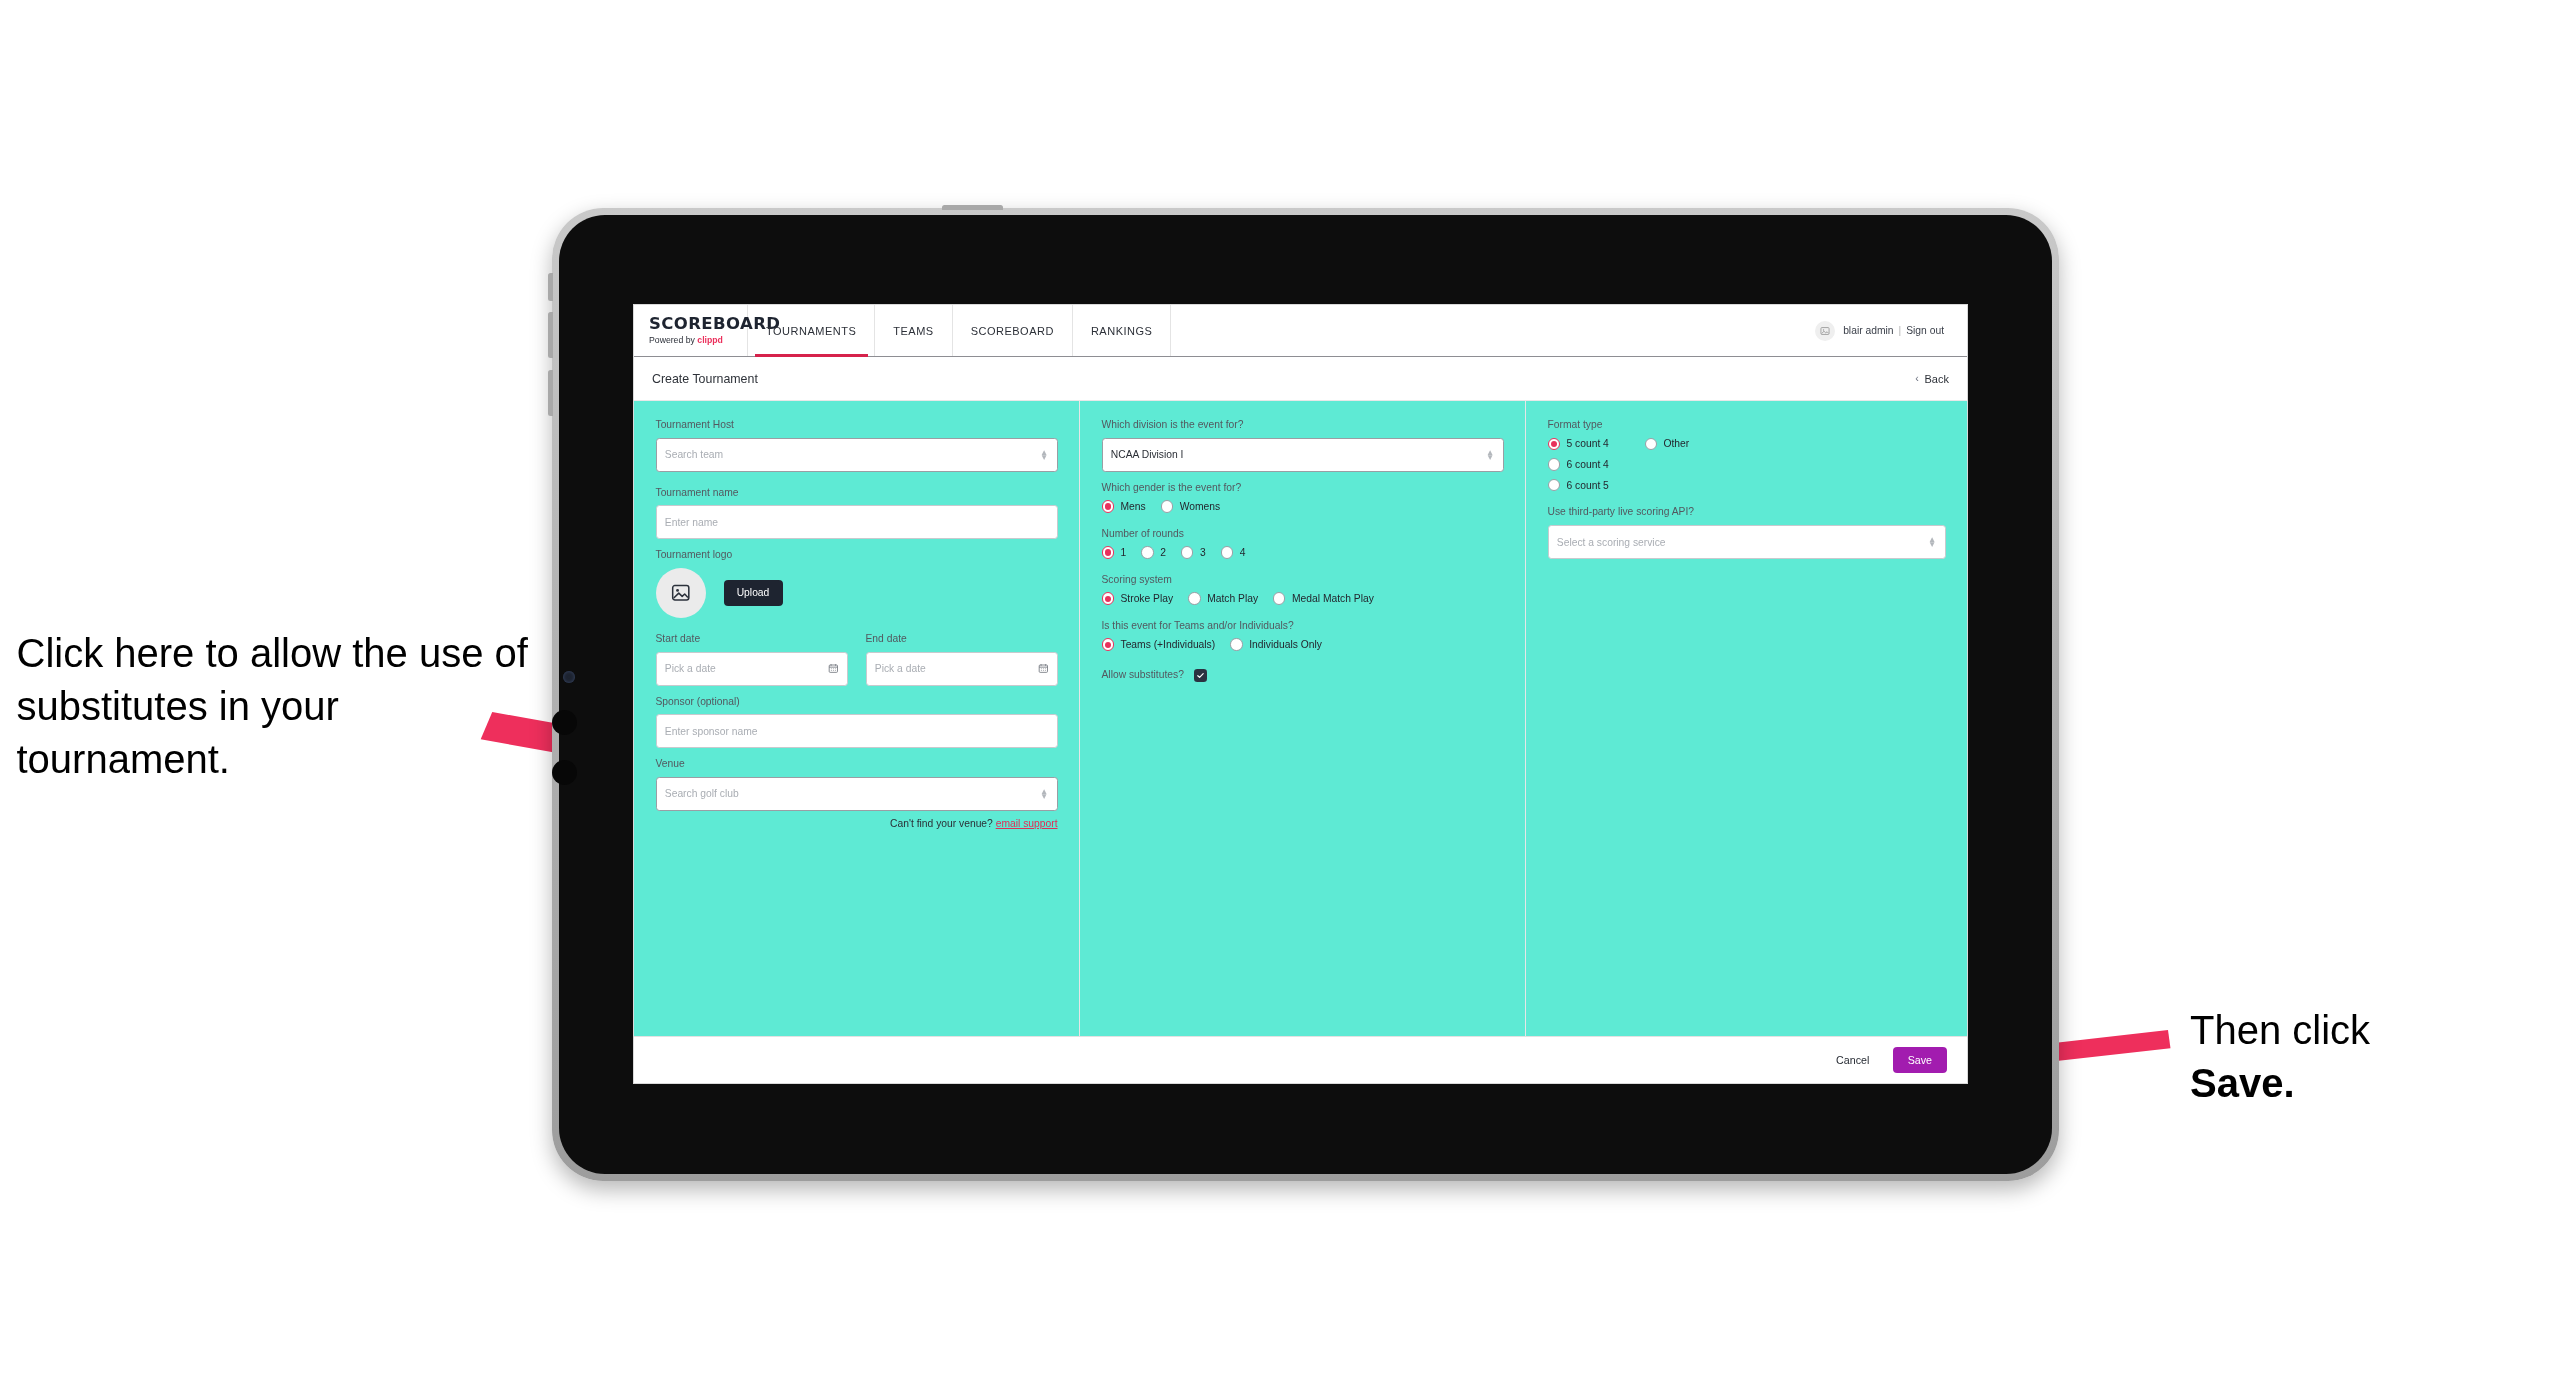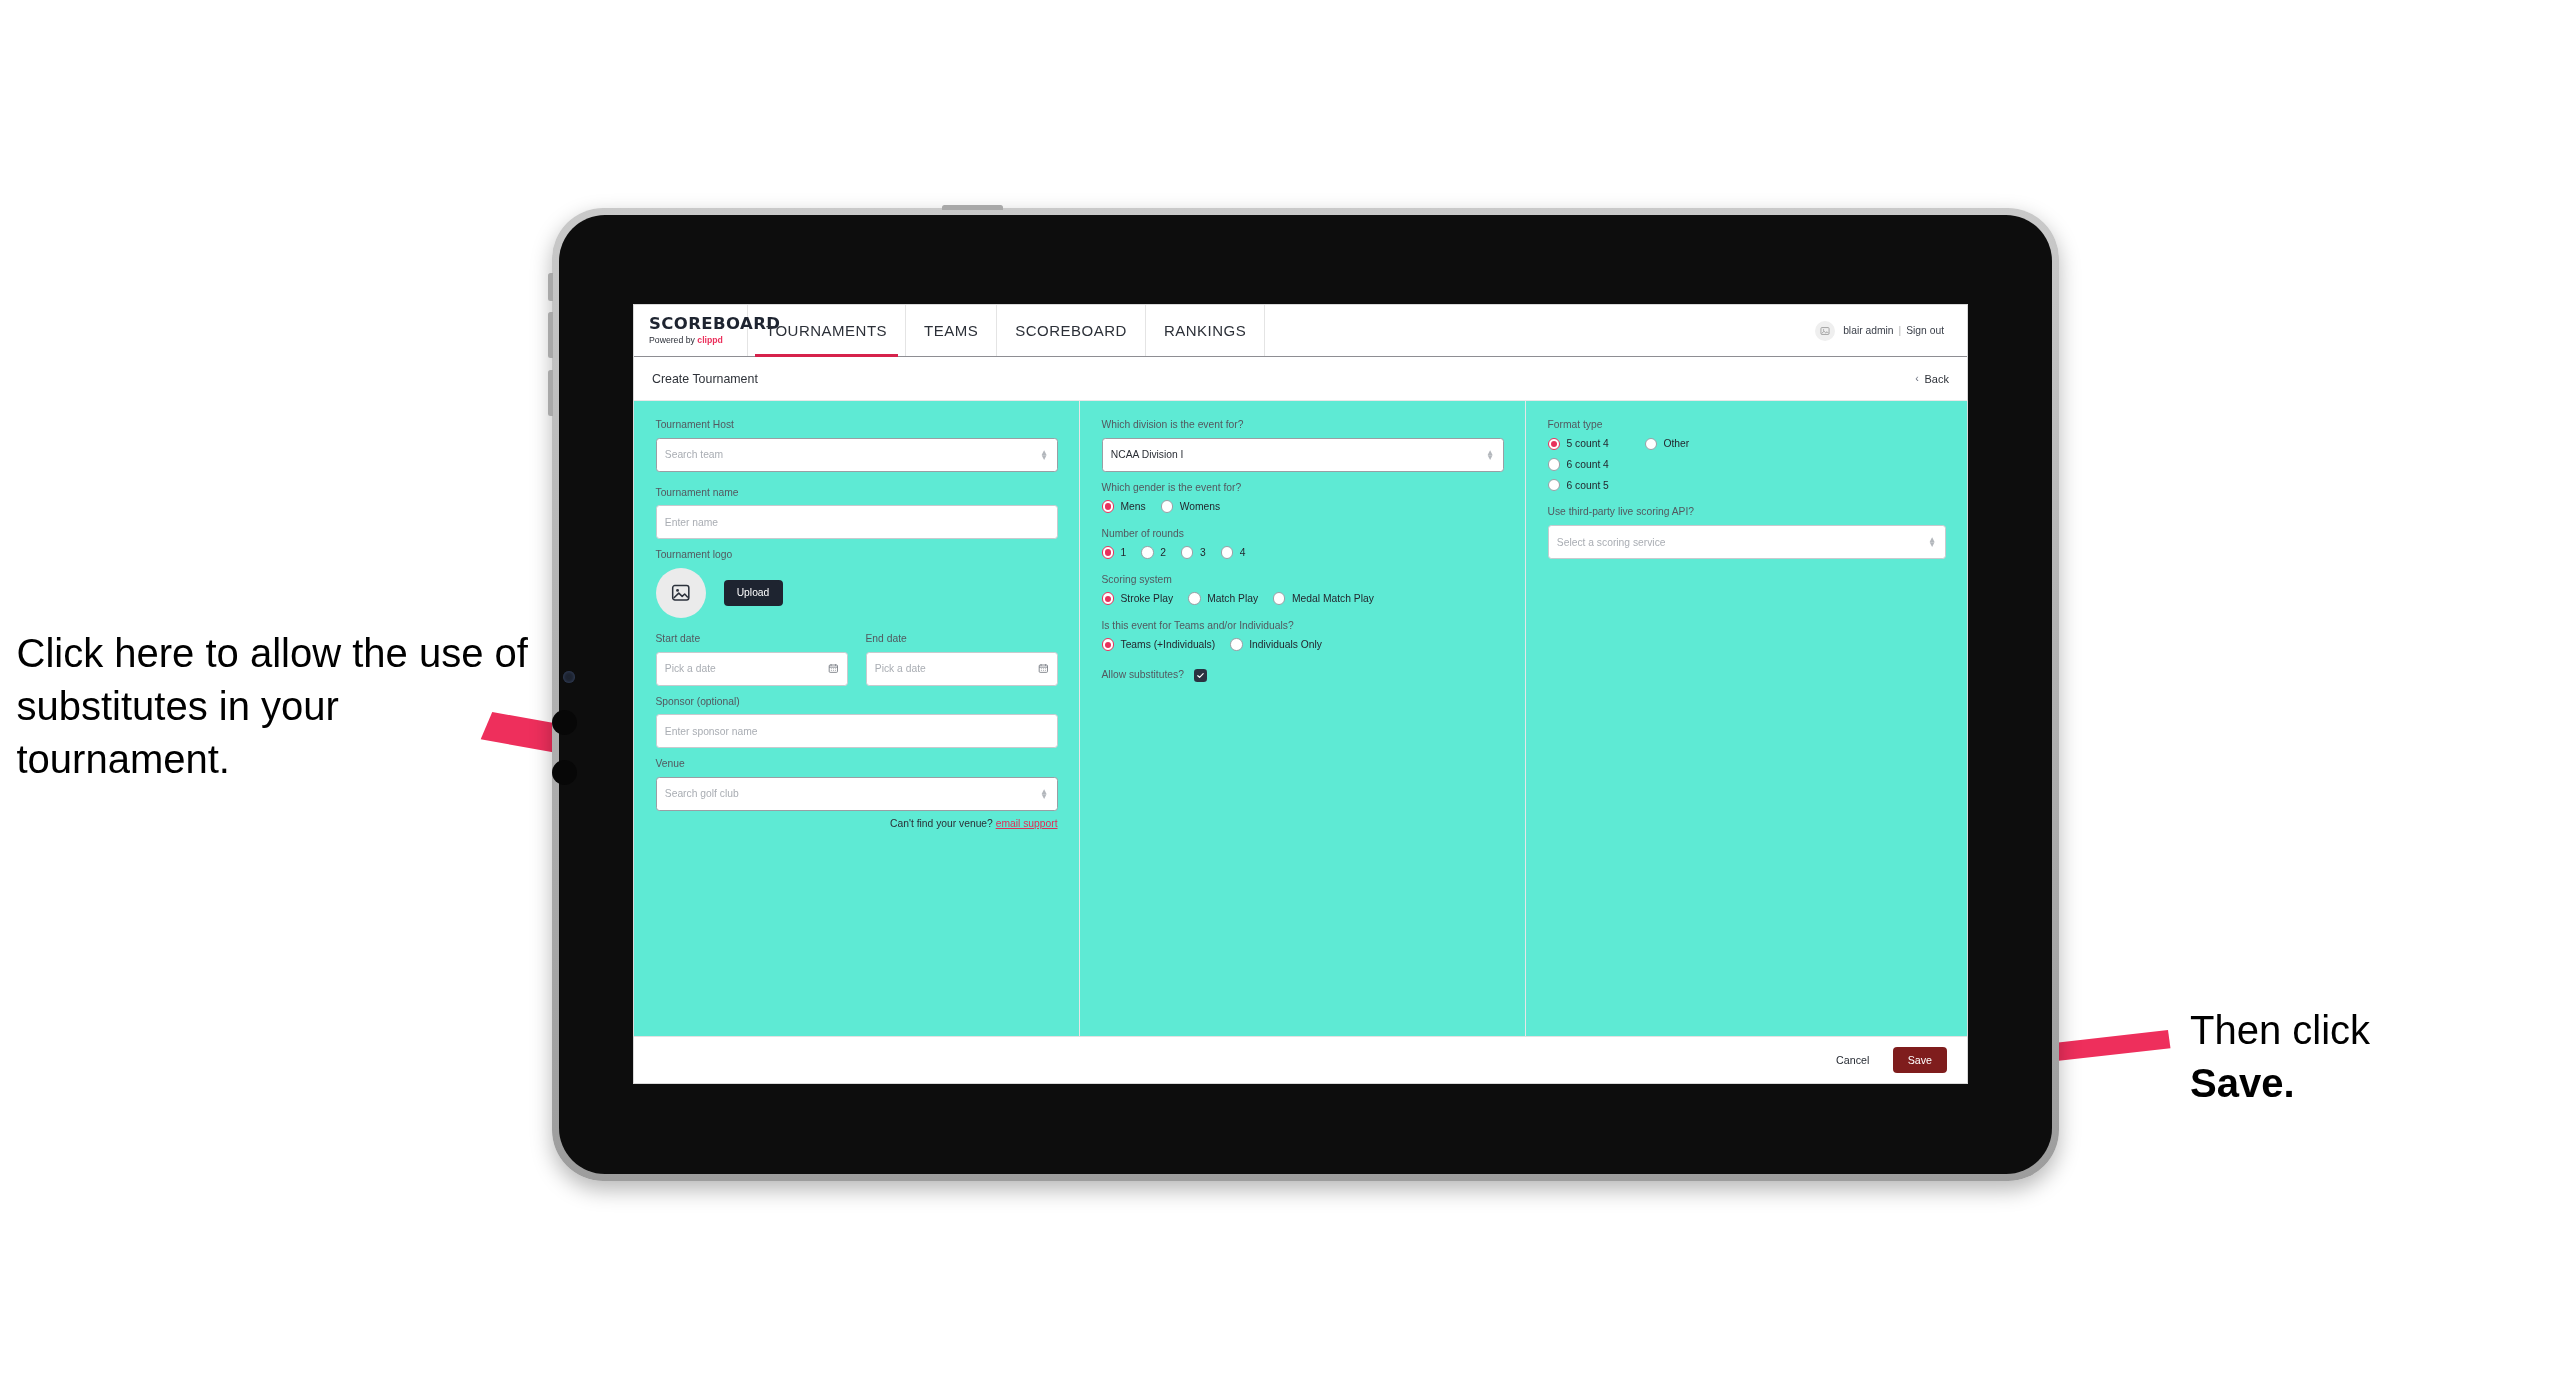--- a/index.html
+++ b/index.html
@@ -62,21 +62,21 @@
   }
   .brand-title{
     font-family:"DejaVu Sans", sans-serif;
     font-weight:bold;font-size:16.5px;letter-spacing:0.4px;color:#1e2430;
     line-height:1;transform:scaleX(1.0);
   }
   .brand-sub{font-size:8.7px;color:#2b2f38;margin-top:3.3px;line-height:1;}
   .brand-sub b{color:#eb2f5b;font-weight:bold;}
   .navtabs{display:flex;align-items:stretch;}
   .navtab{
-    display:flex;align-items:center;padding:0 18px;font-size:15px;
+    display:flex;align-items:center;padding:0 18px;font-size:11px;
     letter-spacing:0.5px;color:#2c3038;border-right:0.8px solid #e4e4e4;
     position:relative;cursor:pointer;white-space:nowrap;
   }
   .navtab.active::after{
     content:"";position:absolute;left:6.6px;right:6.6px;bottom:-0.8px;height:2.5px;background:#d6224b;
   }
   .appbar-right{
     margin-left:auto;display:flex;align-items:center;gap:8.3px;padding-right:23px;
   }
   .avatar{
@@ -165,21 +165,21 @@
   }
   .cbox svg{display:block;}
 
   
   .footer{
     flex:0 0 46px;border-top:0.8px solid #e2e2e2;display:flex;align-items:center;
     justify-content:flex-end;gap:15px;padding:0 20px;background:#fff;
   }
   .btn-cancel{font-size:10.7px;color:#262b33;cursor:pointer;padding:5px 8.3px;}
   .btn-save{
-    background:#7f1d1d;color:#fff;font-size:10.7px;border-radius:4.1px;
+    background:#a21caf;color:#fff;font-size:10.7px;border-radius:4.1px;
     padding:6.6px 15px;cursor:pointer;
   }
 
   
   .anno{
     position:absolute;color:#000;line-height:1.32;
     font-family:"Liberation Sans", sans-serif;
   }
   .anno-left{left:16.5px;top:627px;width:529px;font-size:40px;}
   .anno-right{left:2190px;top:1004px;width:347px;font-size:40px;}

